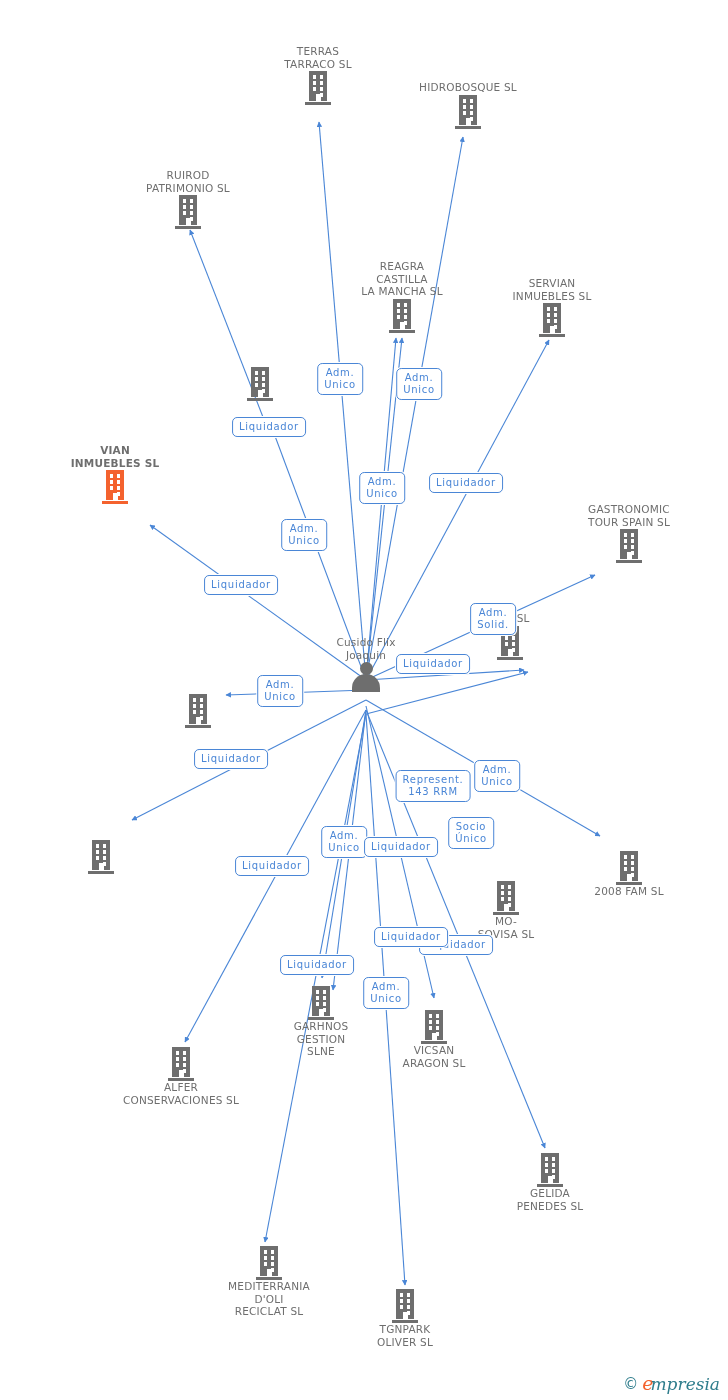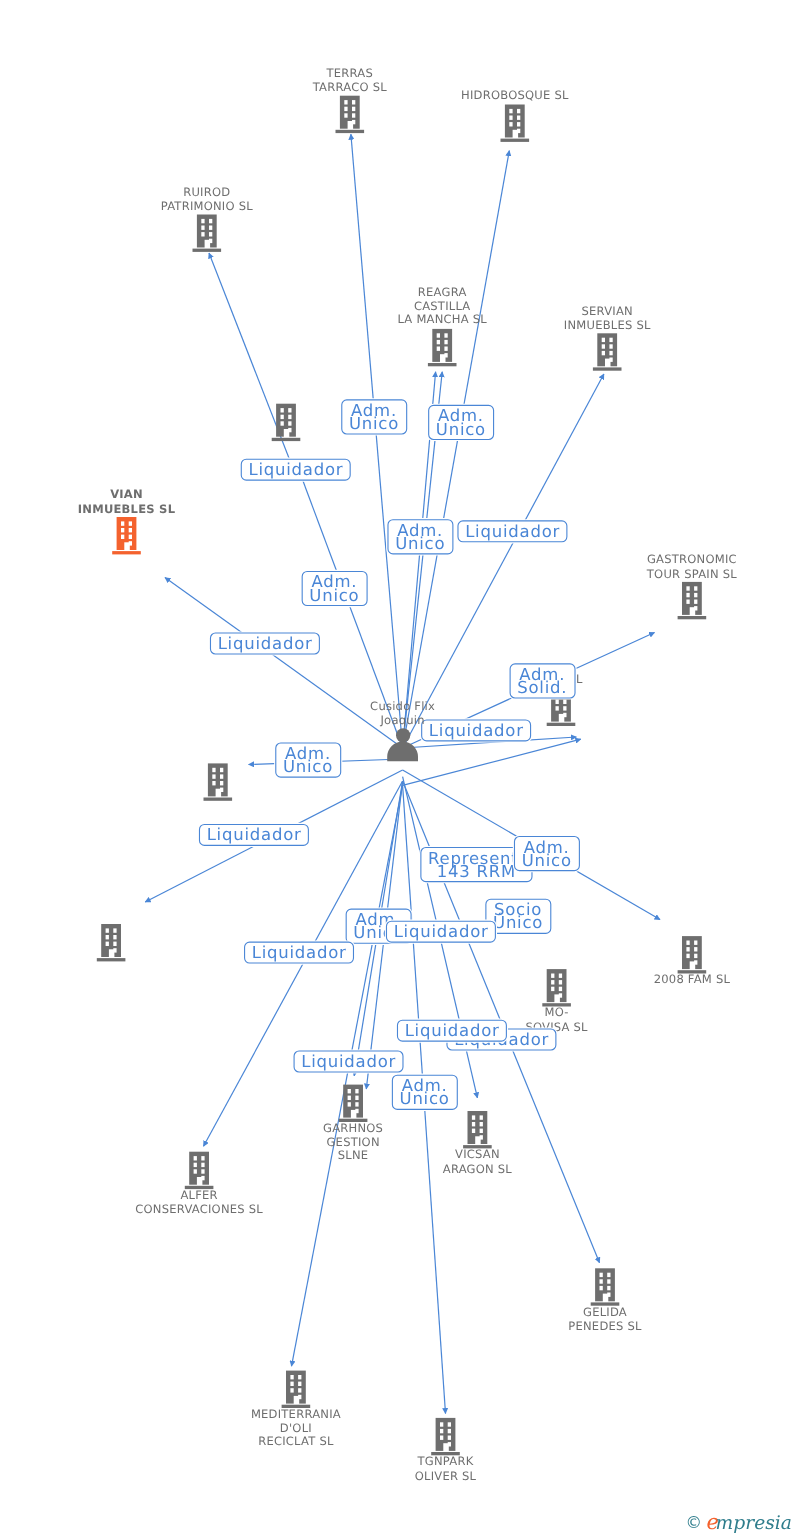--- a/index.html
+++ b/index.html
@@ -33,21 +33,21 @@
   
   .person{position:relative;width:34px;height:30px;margin:0 auto;}
   .person .head{position:absolute;left:11px;top:0;width:13px;height:13px;border-radius:50%;background:#6e6e6e;}
   .person .torso{position:absolute;left:3px;top:12px;width:28px;height:18px;background:#6e6e6e;
      border-top-left-radius:14px;border-top-right-radius:14px;}
 
   
   .badge{
     position:absolute;transform:translate(-50%,-50%);
     background:#ffffff;border:1px solid #4a86d6;border-radius:5px;
-    color:#4a86d6;font-size:15px;line-height:12px;letter-spacing:.7px;
+    color:#4a86d6;font-size:10px;line-height:12px;letter-spacing:.7px;
     padding:3px 6px;text-align:center;white-space:pre-line;
     box-shadow:0 0 0 1px #ffffff;
   }
 
   
   #wm{position:absolute;right:8px;bottom:6px;display:flex;align-items:center;gap:4px;}
   #wm .c{color:#2f7d8c;font-size:15px;line-height:15px;}
   #wm .e{color:#f4622e;font-family:"DejaVu Serif", serif;font-style:italic;font-size:19px;line-height:19px;}
   #wm .rest{color:#2f7d8c;font-family:"DejaVu Serif", serif;font-style:italic;font-size:17px;line-height:17px;margin-left:-3px;}
 </style>
@@ -81,21 +81,21 @@
         <line x1="366" y1="710" x2="333" y2="990" stroke="#4a86d6" stroke-width="1.1" marker-end="url(#arrow)"></line>
         <line x1="366" y1="710" x2="185" y2="1042" stroke="#4a86d6" stroke-width="1.1" marker-end="url(#arrow)"></line>
         <line x1="366" y1="710" x2="545" y2="1148" stroke="#4a86d6" stroke-width="1.1" marker-end="url(#arrow)"></line>
         <line x1="366" y1="714" x2="265" y2="1242" stroke="#4a86d6" stroke-width="1.1" marker-end="url(#arrow)"></line>
         <line x1="366" y1="714" x2="405" y2="1285" stroke="#4a86d6" stroke-width="1.1" marker-end="url(#arrow)"></line>
         <line x1="366" y1="714" x2="528" y2="672" stroke="#4a86d6" stroke-width="1.1" marker-end="url(#arrow)"></line>
       </g>
   </svg>
 
   <div id="nodes">
-      <div class="node above" style="left: 318px; top: 60px;">
+      <div class="node above" style="left: 318px; top: 44px;">
         <div class="nlabel">TERRAS<br>TARRACO SL</div>
         <div class="nicon">
           <div class="bld">
             <div class="body"></div>
             <i style="left:7.5px;top:4px"></i>
             <i style="left:14.5px;top:4px"></i>
             <i style="left:7.5px;top:10px"></i>
             <i style="left:14.5px;top:10px"></i>
             <i style="left:7.5px;top:16px"></i>
             <i style="left:14.5px;top:16px"></i>

